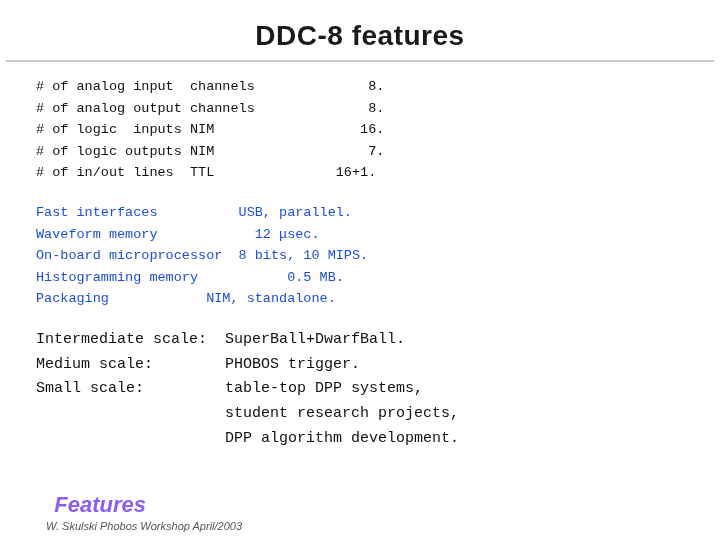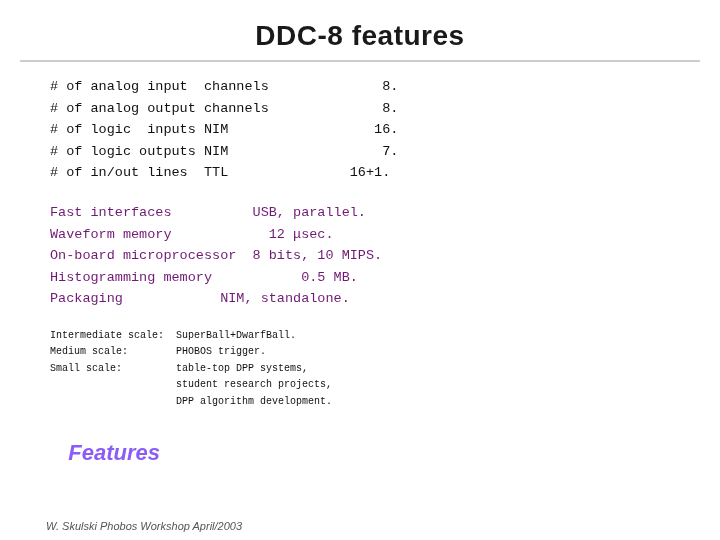--- a/index.html
+++ b/index.html
@@ -7,21 +7,21 @@
       width: 720px;
       height: 540px;
       background: #ffffff;
       font-family: Arial, sans-serif;
       overflow: hidden;
     }
     .page {
       width: 720px;
       height: 540px;
       position: relative;
-      padding: 10px 20px;
+      padding: 10px 6px;
     }
     .title {
       text-align: center;
       font-size: 28px;
       font-weight: bold;
       color: #1a1a1a;
       padding: 10px 0 8px 0;
       letter-spacing: 0.5px;
     }
     .divider {
@@ -68,33 +68,33 @@
       color: #111;
       line-height: 1.6;
       margin-bottom: 18px;
     }
     .specs-block .line {
       white-space: pre;
     }
     .interfaces-block {
       font-family: 'Courier New', Courier, monospace;
       font-size: 13.5px;
-      color: #701a75;
+      color: #1d4ed8;
       line-height: 1.6;
       margin-bottom: 18px;
     }
     .interfaces-block .line {
       white-space: pre;
     }
     .apps-block {
       font-family: 'Courier New', Courier, monospace;
-      font-size: 10px;
+      font-size: 15px;
       color: #111;
       line-height: 1.65;
-      margin-bottom: 0;
+      margin-bottom: 10px;
     }
     .apps-block .line {
       white-space: pre;
     }
     .footer {
       position: absolute;
       bottom: 8px;
       left: 24px;
       font-size: 11px;
       color: #555;

